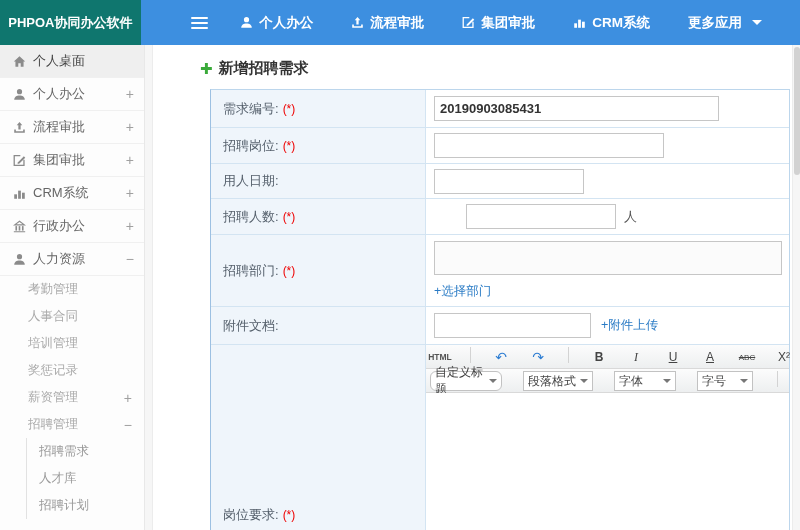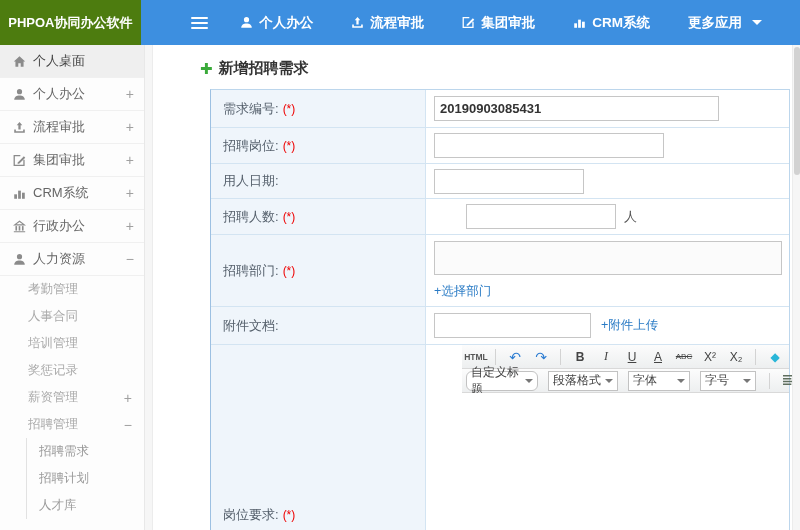--- a/index.html
+++ b/index.html
@@ -2,21 +2,21 @@
 <html><head>
 <meta charset="utf-8">
 <style>
   * { box-sizing: border-box; margin: 0; padding: 0; }
   html,body { width:800px; height:530px; overflow:hidden; background:#fff;
     font-family:"Liberation Sans","DejaVu Sans",sans-serif; }
 
   
   .navbar { position:absolute; top:0; left:0; right:0; height:45px;
     background:#3d8fe0; display:flex; align-items:center; color:#fff; z-index:10; }
-  .logo { width:145px; height:45px; background:#4d7c0f; display:flex;
+  .logo { width:145px; height:45px; background:#0f766e; display:flex;
     align-items:center; justify-content:center; font-size:13px; font-weight:bold; }
   .hamburger { margin-left:50px; width:18px; cursor:pointer; }
   .hamburger i { display:block; height:2px; background:#fff; margin:3px 0; border-radius:1px; }
   .topnav { display:flex; margin-left:32px; align-items:center; }
   .nav-item { display:flex; align-items:center; gap:6px; margin-right:38px;
     font-size:13.5px; font-weight:600; color:#fff; cursor:pointer; white-space:nowrap; }
   .nav-ico { display:inline-flex; color:#fff; }
   .caret { width:0; height:0; border-left:5px solid transparent; border-right:5px solid transparent;
     border-top:5px solid #fff; margin-left:4px; }
 
@@ -62,22 +62,22 @@
   .attach-link { margin-left:10px; }
 
   
   .r0{height:38px;} .r1{height:36px;} .r2{height:35px;} .r3{height:36px;gap:32px;}
   .r4{height:72px;} .r5{height:38px;}
   .r6{min-height:340px;}
   .r6 .fval { padding:0; align-items:stretch; }
 
   
   .editor { display:flex; flex-direction:column; width:100%; }
-  .ed-row { display:flex; align-items:center; gap:6px; padding:2px 4px; height:24px;
-    background:linear-gradient(#fcfcfc,#edeff0); border-bottom:1px solid #d9d9d9;margin-left:36px; }
+  .ed-row { display:flex; gap:17px; padding:2px 4px; height:24px;
+    background:linear-gradient(#fcfcfc,#edeff0); border-bottom:1px solid #d9d9d9; }
   .ed-btn { min-width:20px; height:20px; display:inline-flex; align-items:center;
     justify-content:center; font-size:12px; color:#444; background:transparent;
     border:1px solid transparent; cursor:pointer; padding:0 1px;
     font-family:"Liberation Sans","DejaVu Sans",sans-serif; }
   .b-html{font-size:8.5px; font-weight:bold; color:#555;}
   .b-bold{font-weight:bold;} .b-italic{font-style:italic; font-family:"Liberation Serif",serif;}
   .b-under{text-decoration:underline;}
   .b-abc{font-size:8px; text-decoration:line-through;}
   .b-blue{color:#2d7dd2; font-size:14px;}
   .b-cyan{color:#29b6d8;} .b-orange{color:#e09a2f;} .b-brown{color:#c77b2e;}
@@ -246,24 +246,24 @@
   <div class="side-sub">
     <span>招聘管理</span>
     <span class="expander">−</span>
   </div>
 
   <div class="sub2-wrap">
     <div class="side-sub2">
       <span>招聘需求</span>
     </div>
     <div class="side-sub2">
+      <span>人才库</span>
+    </div>
+    <div class="side-sub2">
       <span>招聘计划</span>
-    </div>
-    <div class="side-sub2">
-      <span>人才库</span>
     </div>
   </div>
 </aside>
 <div class="side-scroll"></div>
 
 <main class="main">
   <div class="page-title">
     <span class="plus-glyph">✚</span>
     <h1>新增招聘需求</h1>
   </div>

